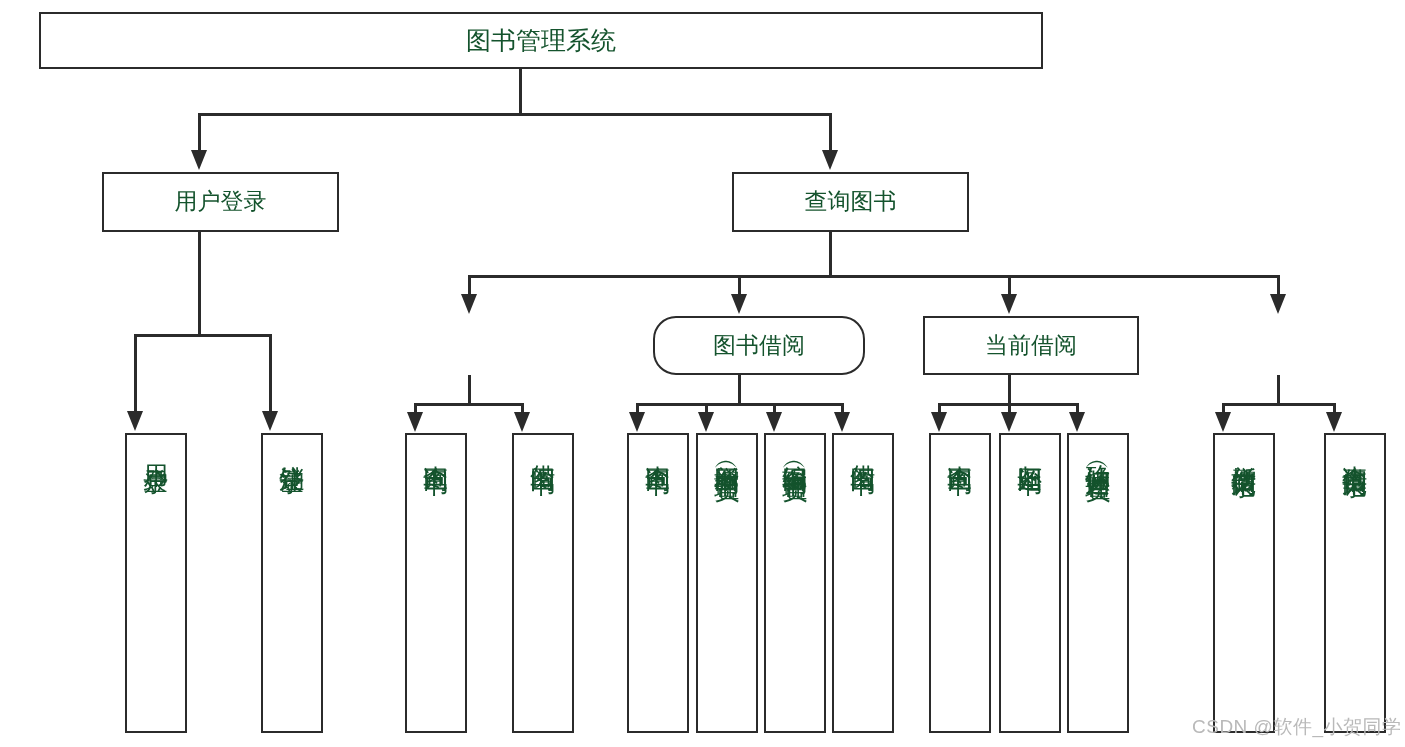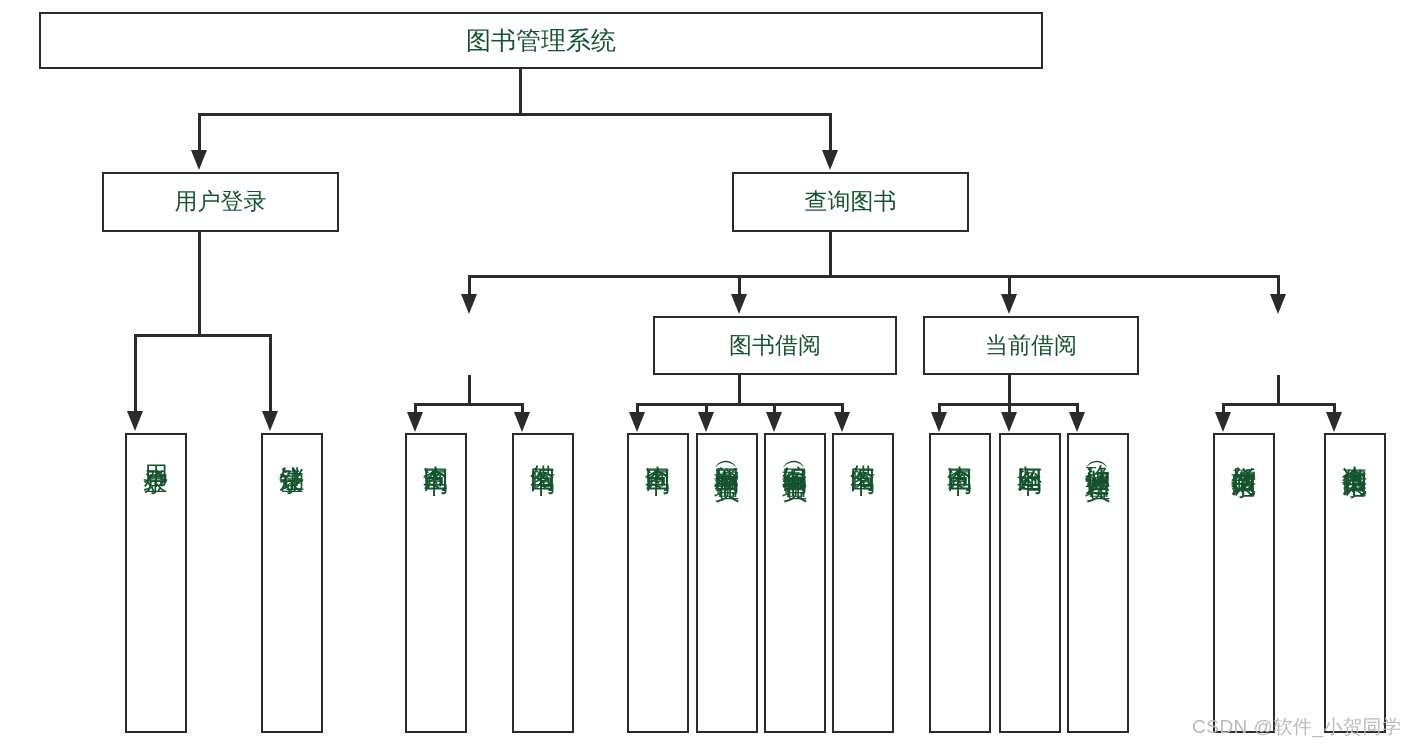--- a/index.html
+++ b/index.html
@@ -124,21 +124,21 @@
   <div class="hline" style="left:468px; top:275px; width:811px;"></div>
   <div class="vline" style="left:468px; top:275px; height:21px;"></div>
   <div class="arrow" style="left:461px; top:294px;"></div>
   <div class="vline" style="left:738px; top:275px; height:21px;"></div>
   <div class="arrow" style="left:731px; top:294px;"></div>
   <div class="vline" style="left:1008px; top:275px; height:21px;"></div>
   <div class="arrow" style="left:1001px; top:294px;"></div>
   <div class="vline" style="left:1277px; top:275px; height:21px;"></div>
   <div class="arrow" style="left:1270px; top:294px;"></div>
 
-  <div class="node cat" style="left:632px; top:316px; width:244px; height:59px;">
+  <div class="node cat" style="left:632px; top:316px; width:212px; height:59px;border-radius:23px;">
     <span class="label">图书借阅</span>
   </div>
   <div class="node cat" style="left:902px; top:316px; width:216px; height:59px;">
     <span class="label">当前借阅</span>
   </div>
 
   <div class="vline" style="left:468px; top:375px; height:30px;"></div>
   <div class="hline" style="left:414px; top:403px; width:109px;"></div>
   <div class="vline" style="left:414px; top:403px; height:12px;"></div>
   <div class="arrow" style="left:407px; top:412px;"></div>

